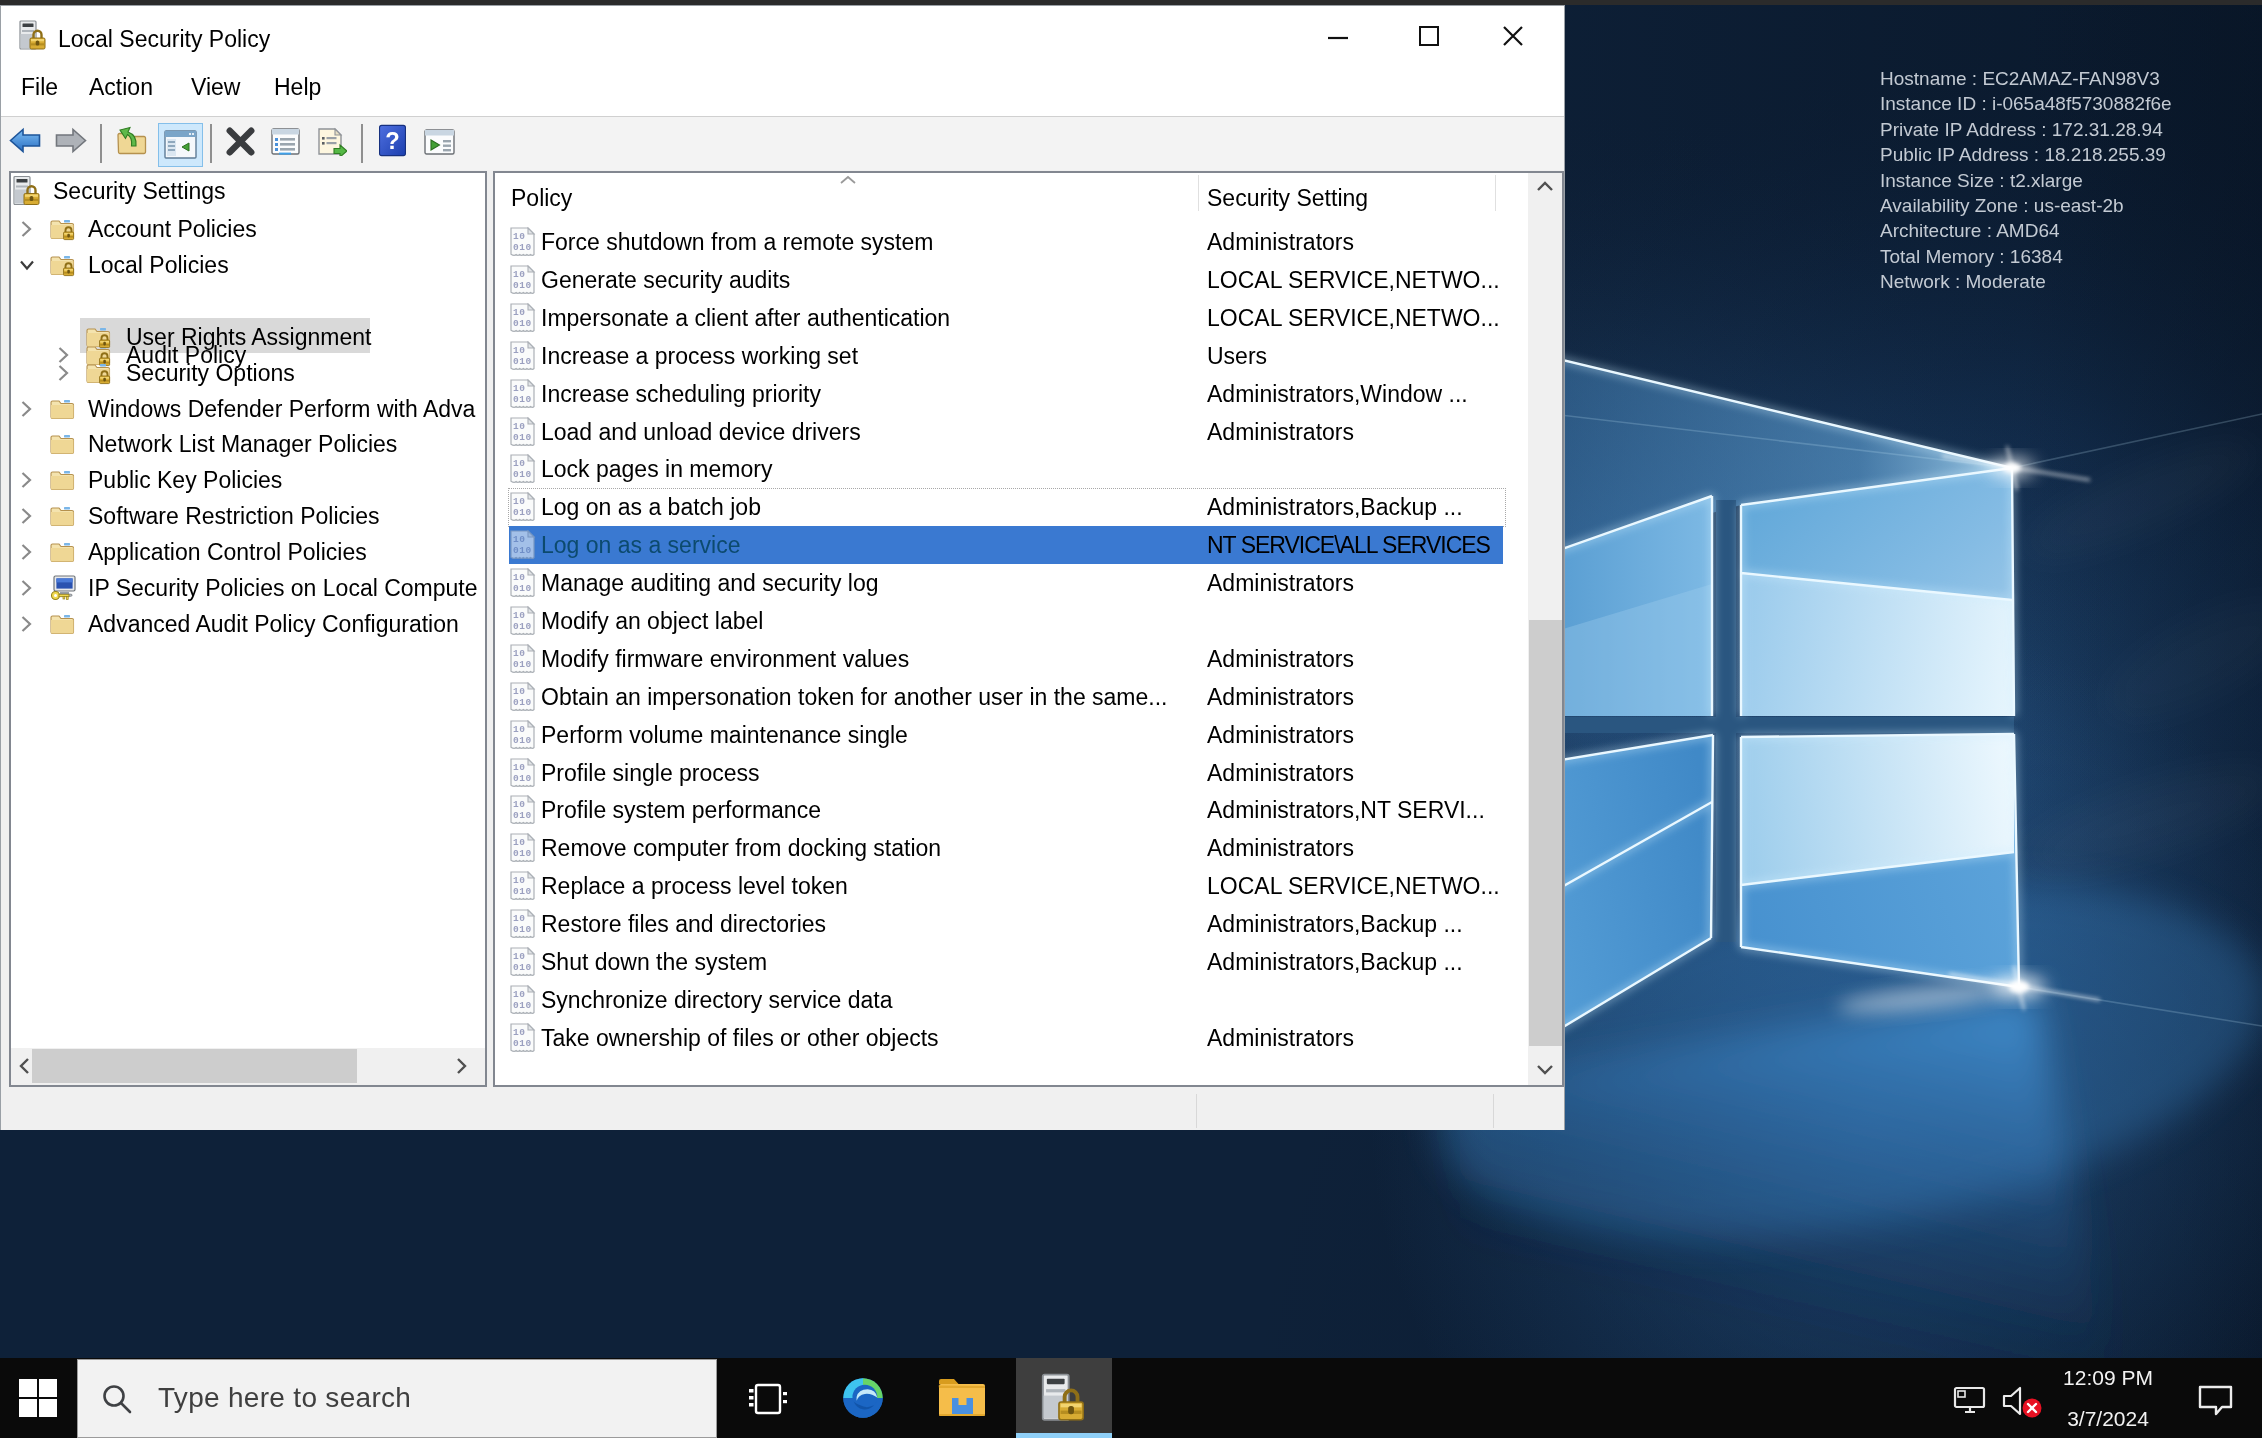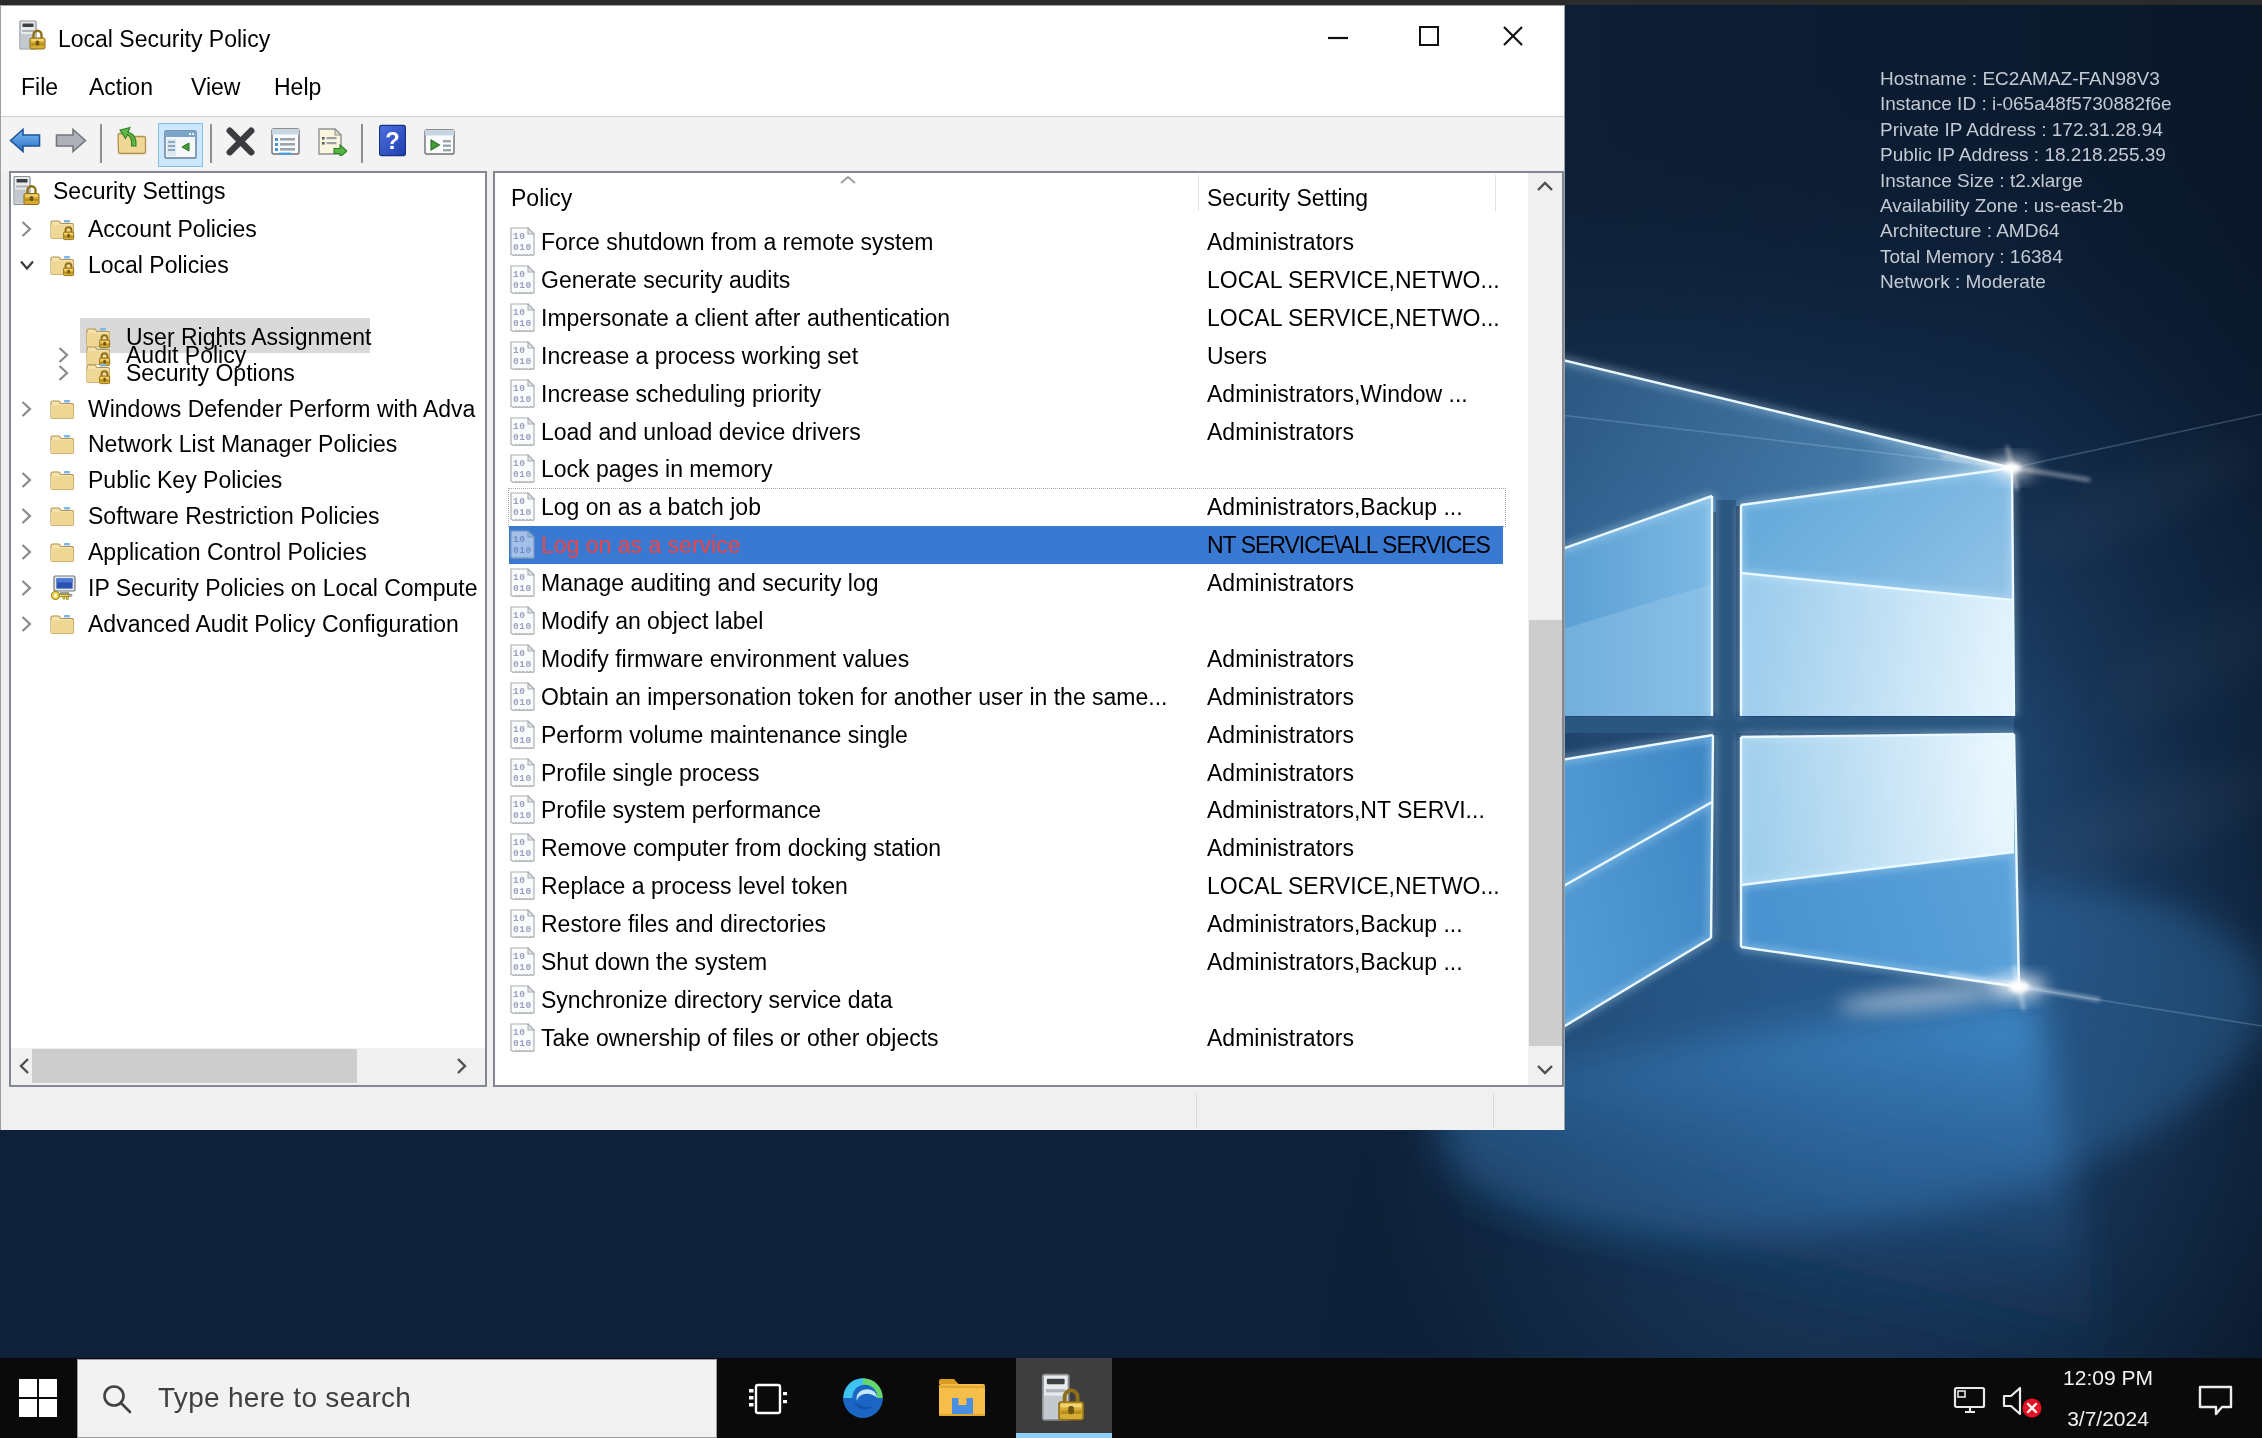--- a/index.html
+++ b/index.html
@@ -553,21 +553,21 @@
         <span class="s">Administrators,Backup ...</span>
       </div>
 <div class="list-row" style="top:353px">
         <div style="position:absolute;left:14px;top:0;width:994px;height:38px;background:#3a79d1;"></div>
         <svg class="doc" opacity="0.55" width="27" height="31" viewBox="0 0 27 31">
 <path d="M2 1.5 h17 l6 6 V28 q-1.5 1.8-3.5 0 q-1.8 1.6-3.6 0 q-1.8 1.6-3.6 0 q-1.8 1.6-3.6 0 q-1.8 1.6-3.6 0 q-1.9 1.7-5.1-0.3 Z" fill="#fafbfb" stroke="#abb0b6" stroke-width="1.2"></path>
 <path d="M19 1.5 l6 6 h-6 Z" fill="#e2e5e8" stroke="#abb0b6" stroke-width="1.1"></path>
 <text x="4" y="12.5" font-size="9.5" font-weight="bold" fill="#9ba0c0" font-family="Liberation Mono,monospace" letter-spacing="0.5">10</text>
 <text x="4" y="23.5" font-size="9.5" font-weight="bold" fill="#9ba0c0" font-family="Liberation Mono,monospace" letter-spacing="0.5">010</text>
 </svg>
-        <span class="p" style="color:#ef4444">Log on as a service</span>
+        <span class="p" style="color:#0c4a6e">Log on as a service</span>
         <span class="s" style="color:#000000;letter-spacing:-1px">NT SERVICE\ALL SERVICES</span>
       </div>
 <div class="list-row" style="top:391px">
         <svg class="doc" width="27" height="31" viewBox="0 0 27 31">
 <path d="M2 1.5 h17 l6 6 V28 q-1.5 1.8-3.5 0 q-1.8 1.6-3.6 0 q-1.8 1.6-3.6 0 q-1.8 1.6-3.6 0 q-1.8 1.6-3.6 0 q-1.9 1.7-5.1-0.3 Z" fill="#fafbfb" stroke="#abb0b6" stroke-width="1.2"></path>
 <path d="M19 1.5 l6 6 h-6 Z" fill="#e2e5e8" stroke="#abb0b6" stroke-width="1.1"></path>
 <text x="4" y="12.5" font-size="9.5" font-weight="bold" fill="#9ba0c0" font-family="Liberation Mono,monospace" letter-spacing="0.5">10</text>
 <text x="4" y="23.5" font-size="9.5" font-weight="bold" fill="#9ba0c0" font-family="Liberation Mono,monospace" letter-spacing="0.5">010</text>
 </svg>
         <span class="p">Manage auditing and security log</span>

